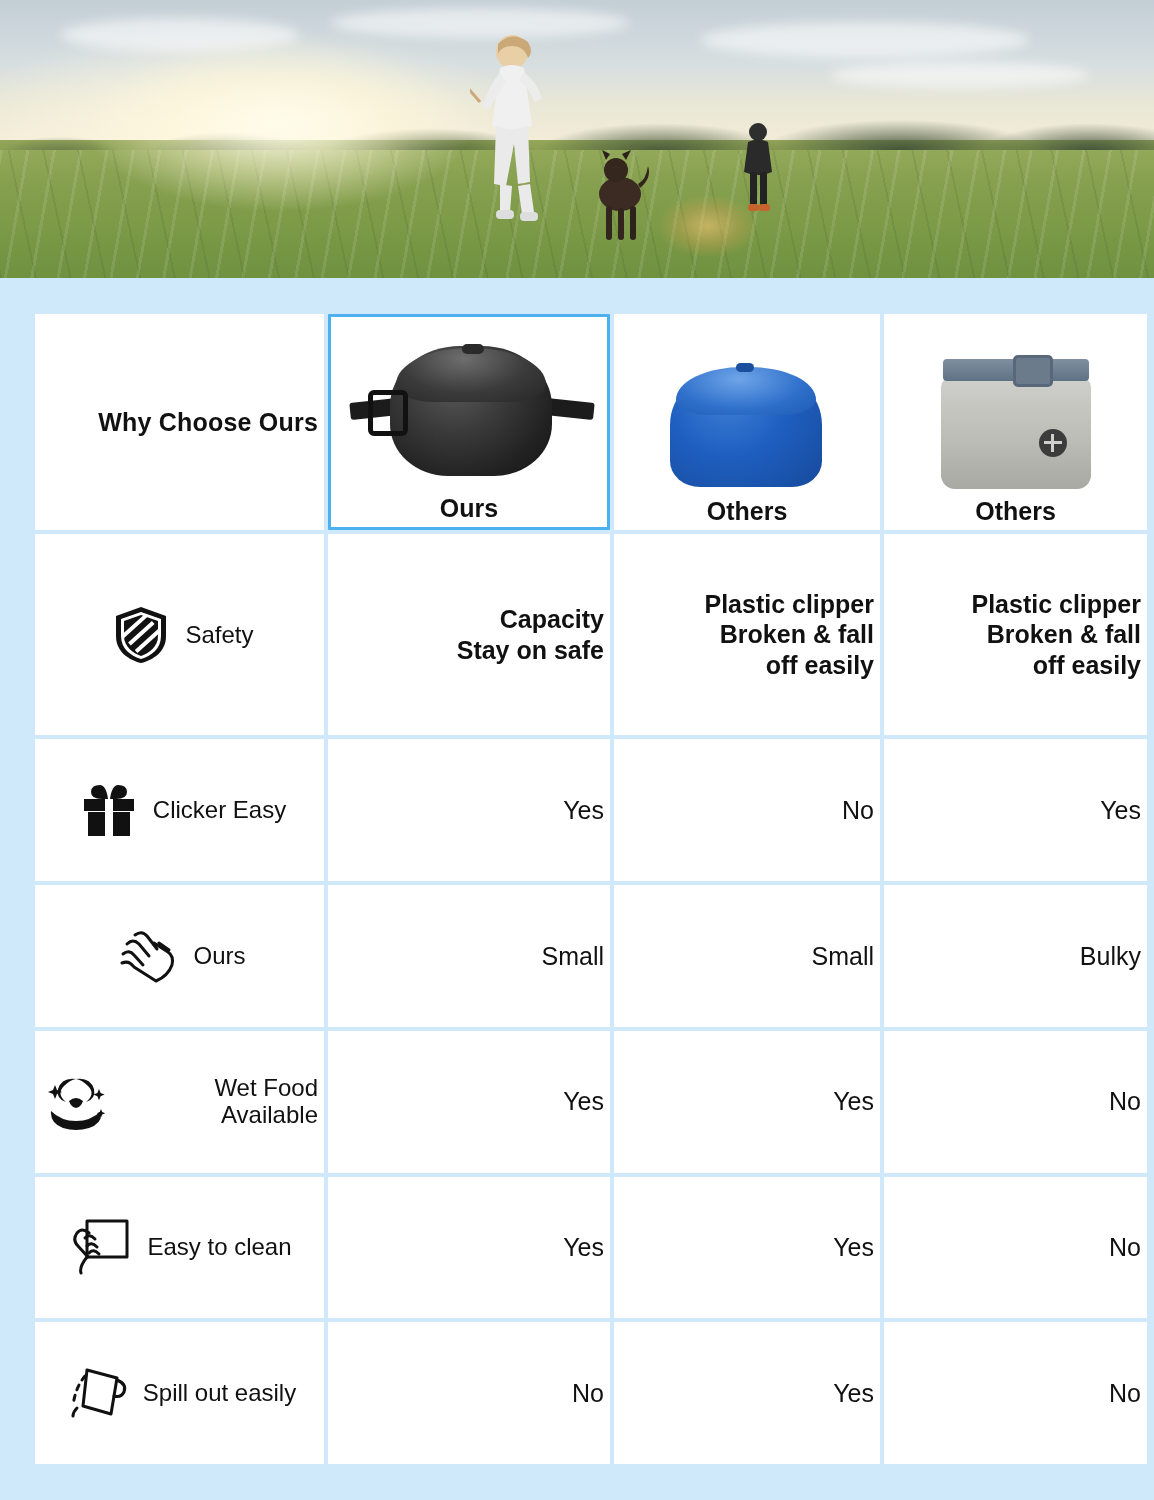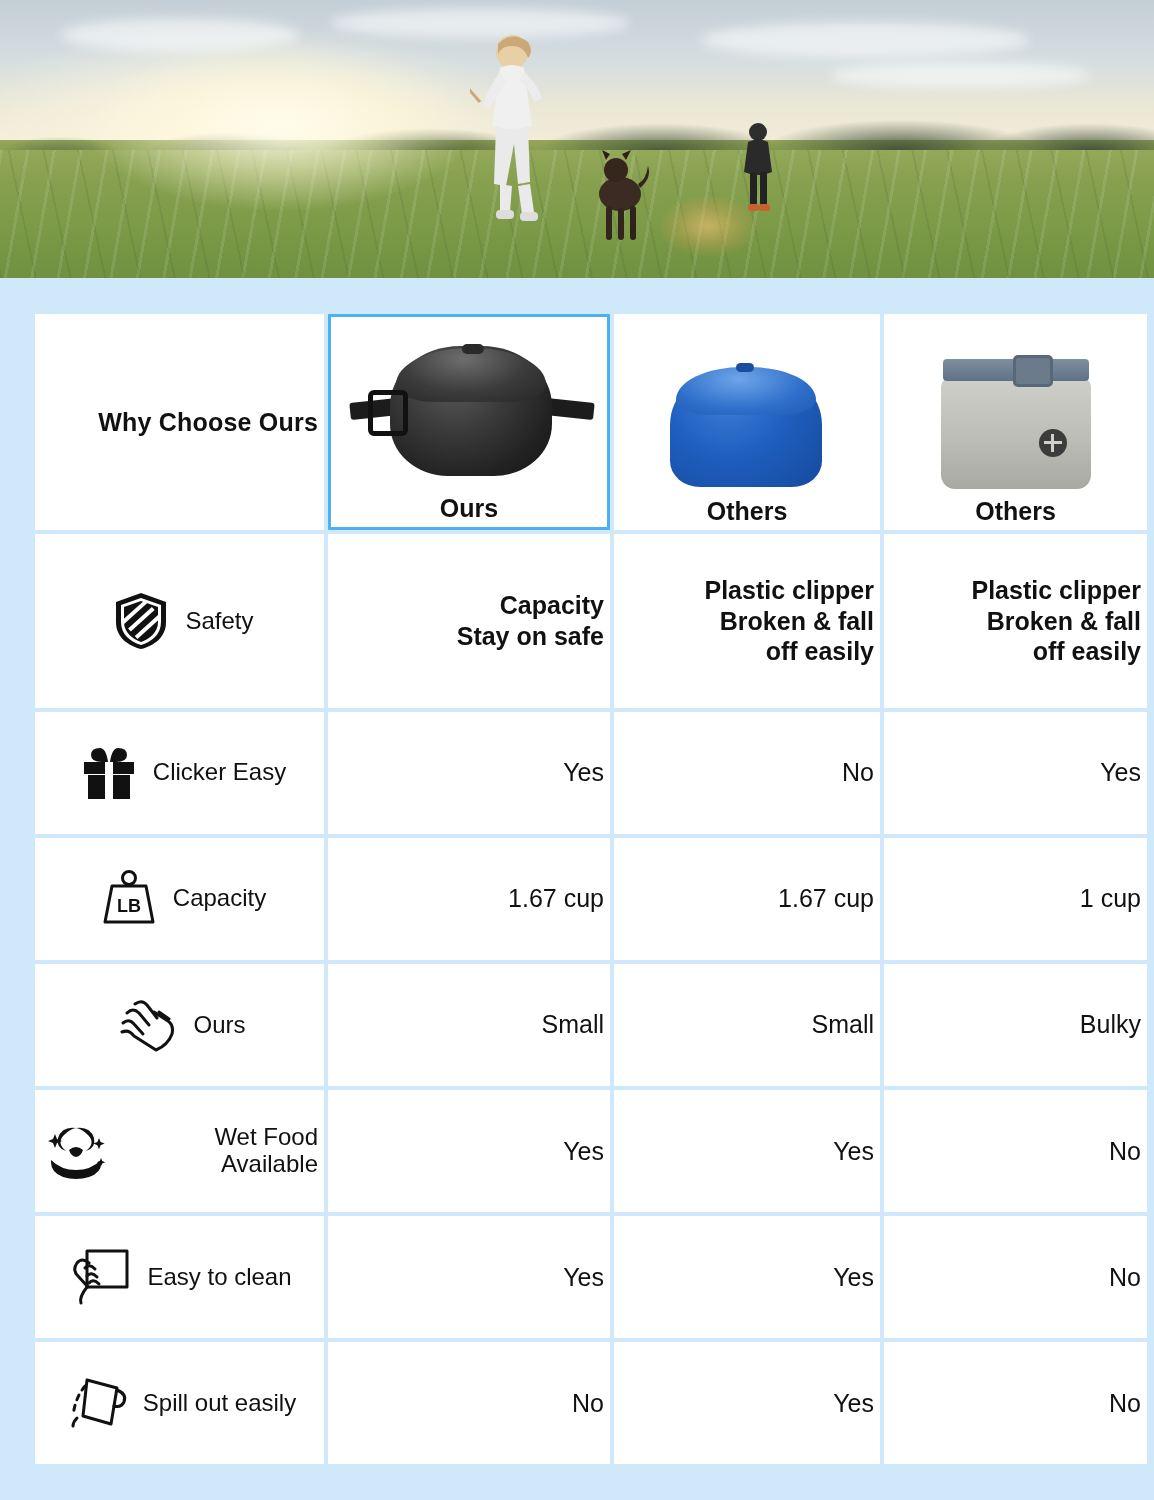--- a/index.html
+++ b/index.html
@@ -414,43 +414,20 @@
               <div class="val">Yes</div>
             </td>
           <td>
               <div class="val">No</div>
             </td>
           <td>
               <div class="val">Yes</div>
             </td>
         </tr>
 
-        <tr>
-          <td>
-            <div class="feat">
-              <div class="icon-box">
-                <svg width="62" height="62" viewBox="0 0 62 62">
-                  <circle cx="31" cy="10" r="6.5" fill="none" stroke="#111" stroke-width="3"></circle>
-                  <path d="M14 18 h34 l7 36 H7 Z" fill="none" stroke="#111" stroke-width="3" stroke-linejoin="round"></path>
-                  <text x="31" y="44" font-family="Liberation Sans, sans-serif" font-size="18" font-weight="700" text-anchor="middle" fill="#111">LB</text>
-                </svg>
-              </div>
-              <div class="feat-label">Capacity</div>
-            </div>
-          </td>
-          <td>
-              <div class="val">1.67 cup</div>
-            </td>
-          <td>
-              <div class="val">1.67 cup</div>
-            </td>
-          <td>
-              <div class="val">1 cup</div>
-            </td>
-        </tr>
 
         <tr>
           <td>
             <div class="feat">
               <div class="icon-box">
                 <svg width="72" height="58" viewBox="0 0 72 58" fill="none" stroke="#111" stroke-width="3" stroke-linejoin="round" stroke-linecap="round">
                   <path d="M22 8 q7 -5 12 1 l10 13"></path>
                   <path d="M14 17 q6 -6 12 0 l10 12"></path>
                   <path d="M10 27 q6 -5 11 1 l9 10"></path>
                   <path d="M9 36 q7 -3 12 4 l22 14 q12 -5 16 -16 q2 -9 -4 -13 l-14 -9"></path>

